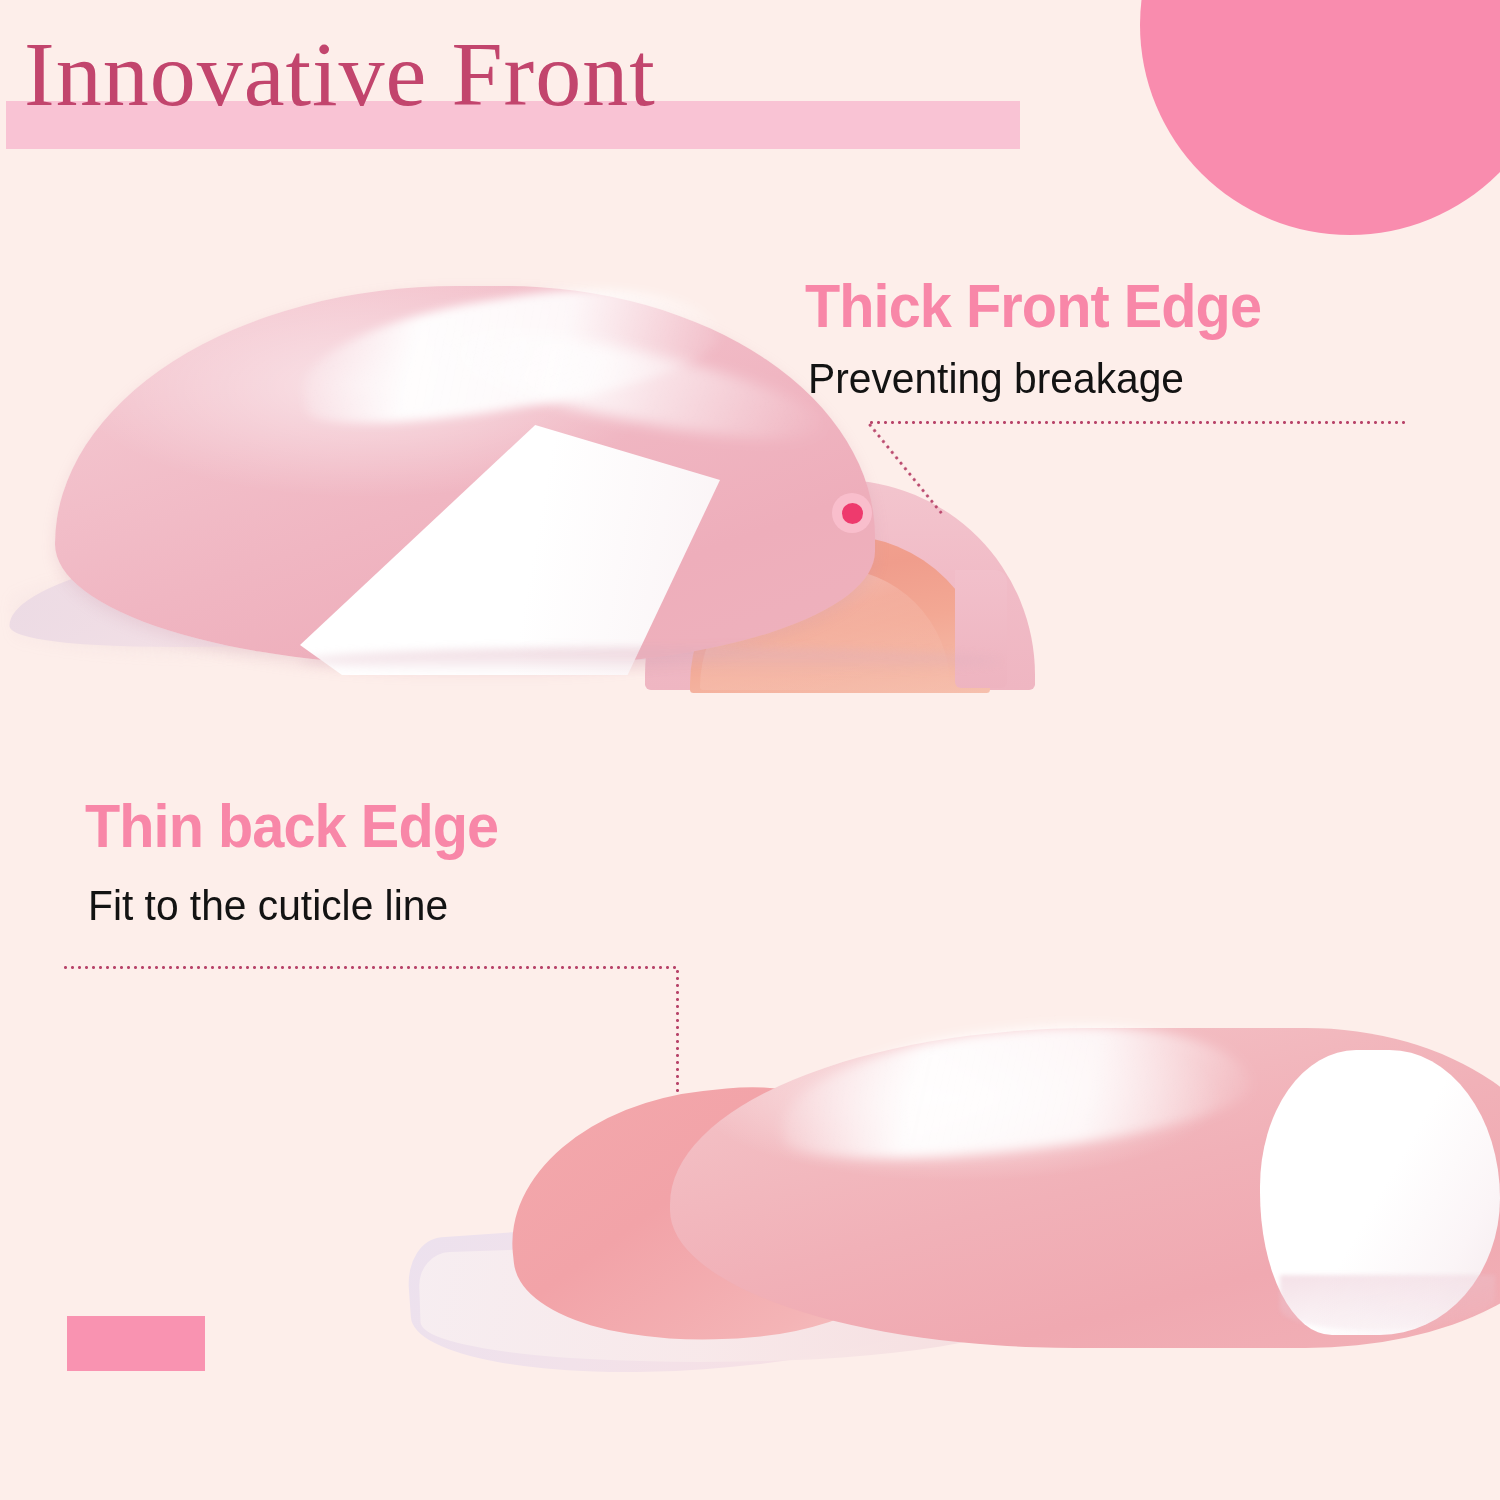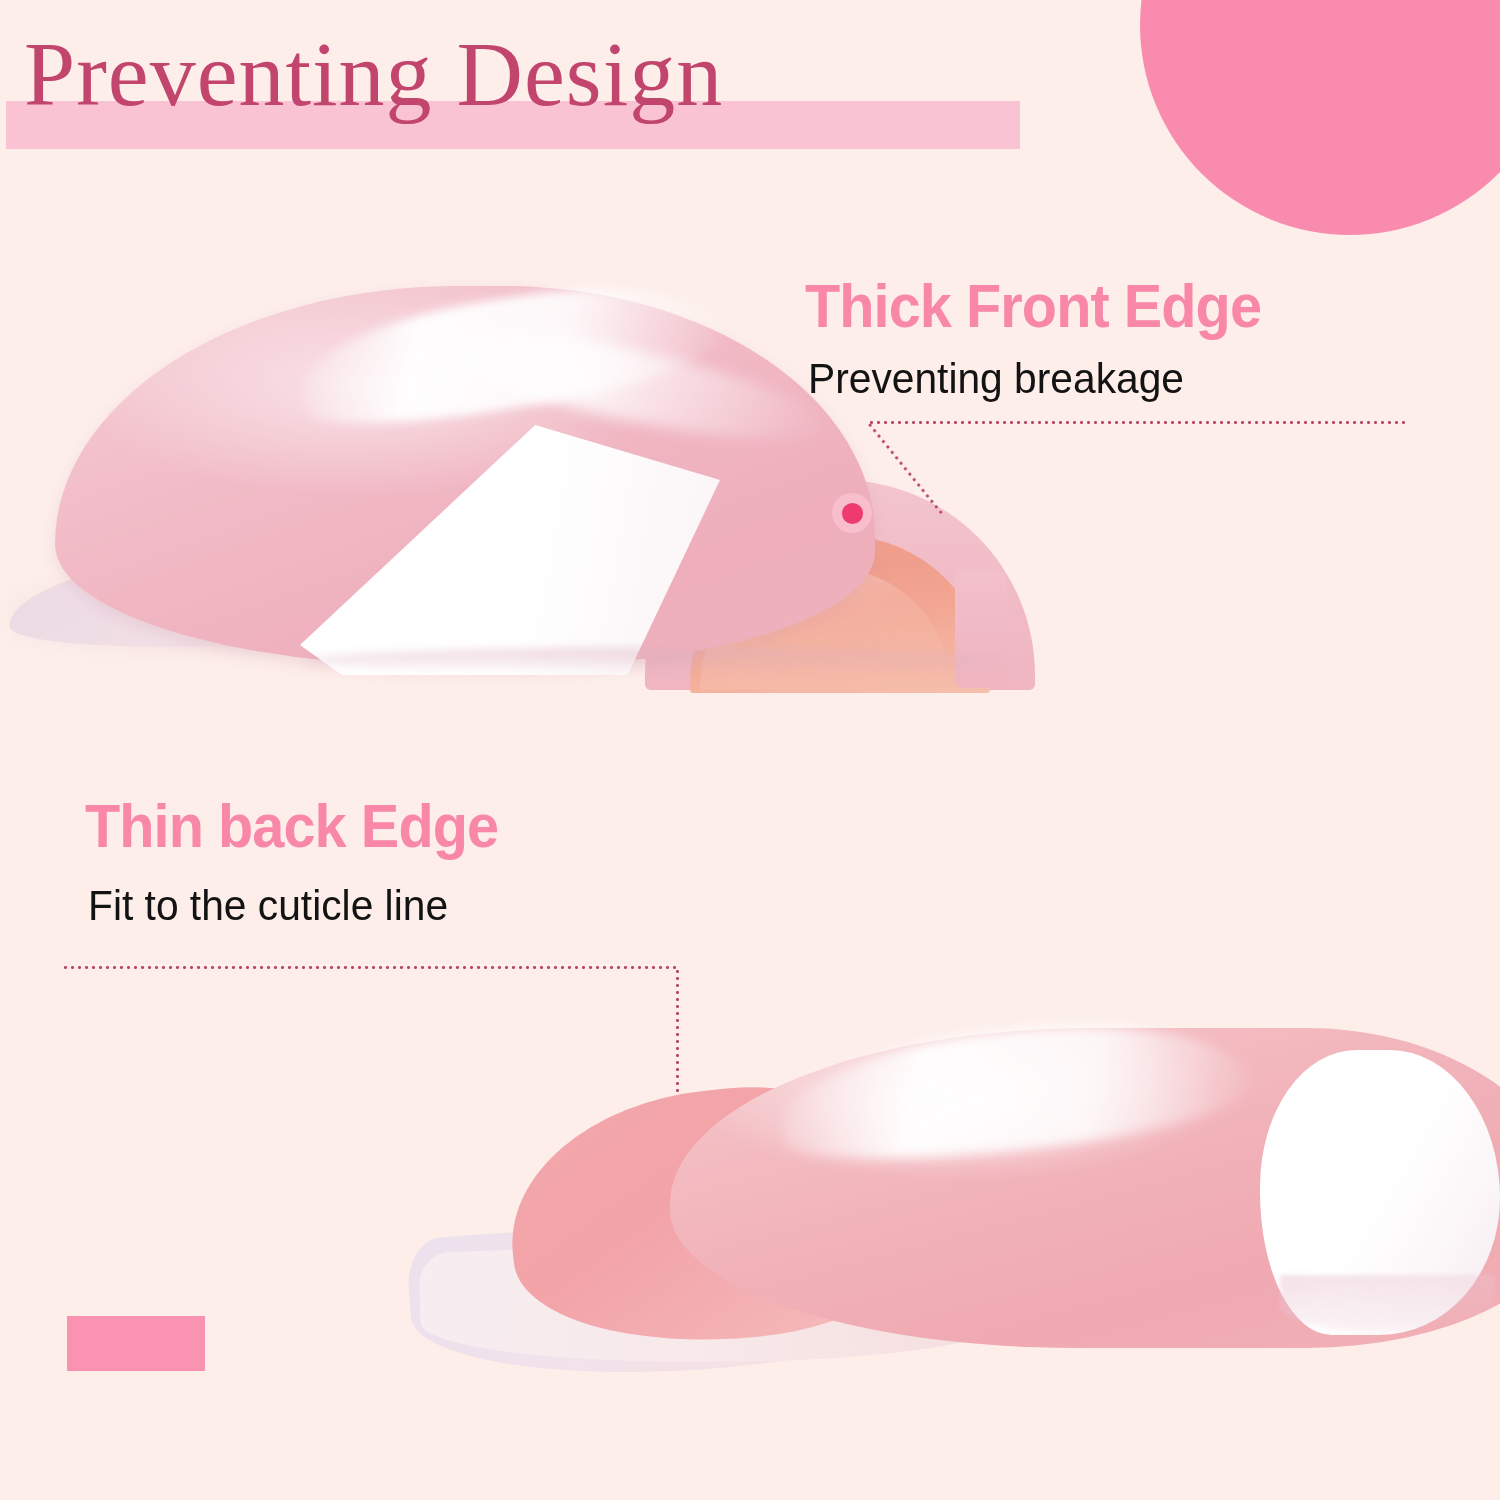--- a/index.html
+++ b/index.html
@@ -250,21 +250,21 @@
 </style>
 </head>
 <body>
 
 <div class="stage">
 
   <div class="corner-blob"></div>
 
   <div class="title-wrap">
     <div class="title-bar"></div>
-    <div class="title-text">Preventing Design</div>
+    <div class="title-text">Innovative Front</div>
   </div>
 
   <div class="nail1">
     <div class="n1-shadow"></div>
     <div class="n1-flange"></div>
     <div class="n1-whitebase"></div>
     <div class="n1-arch-outer"></div>
     <div class="n1-arch-inner"></div>
     <div class="n1-arch-inner2"></div>
     <div class="n1-arch-rim"></div>

